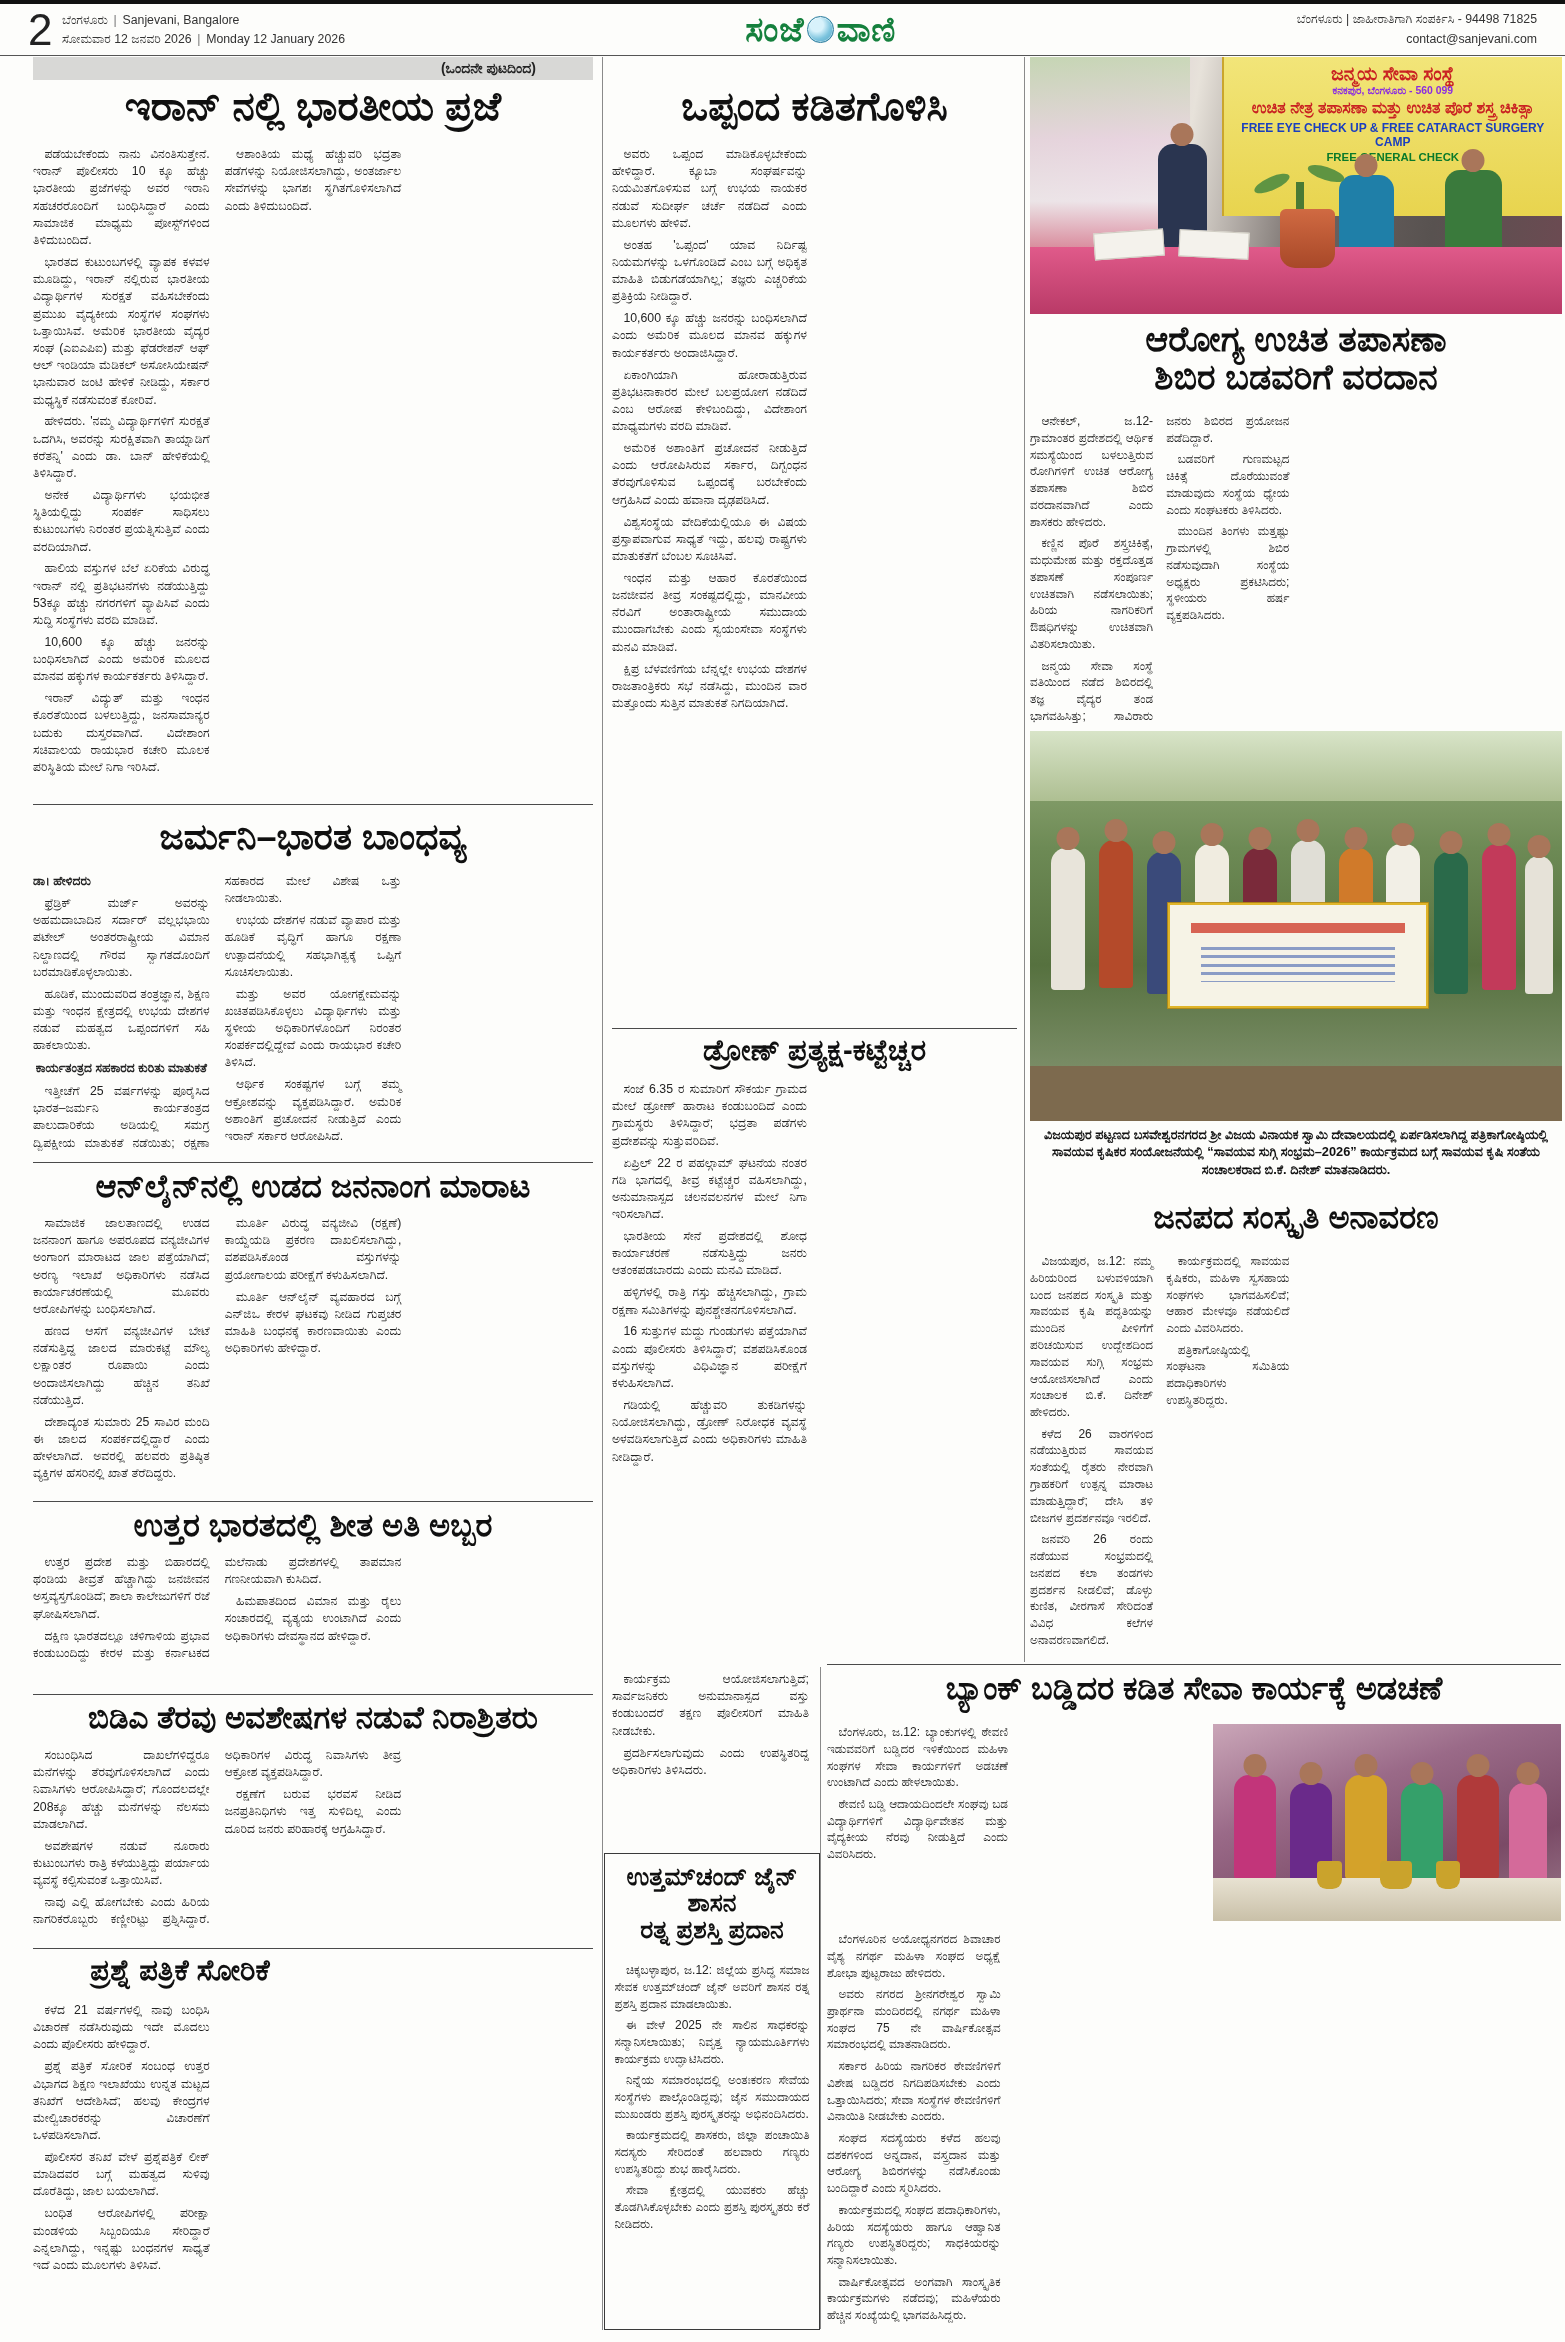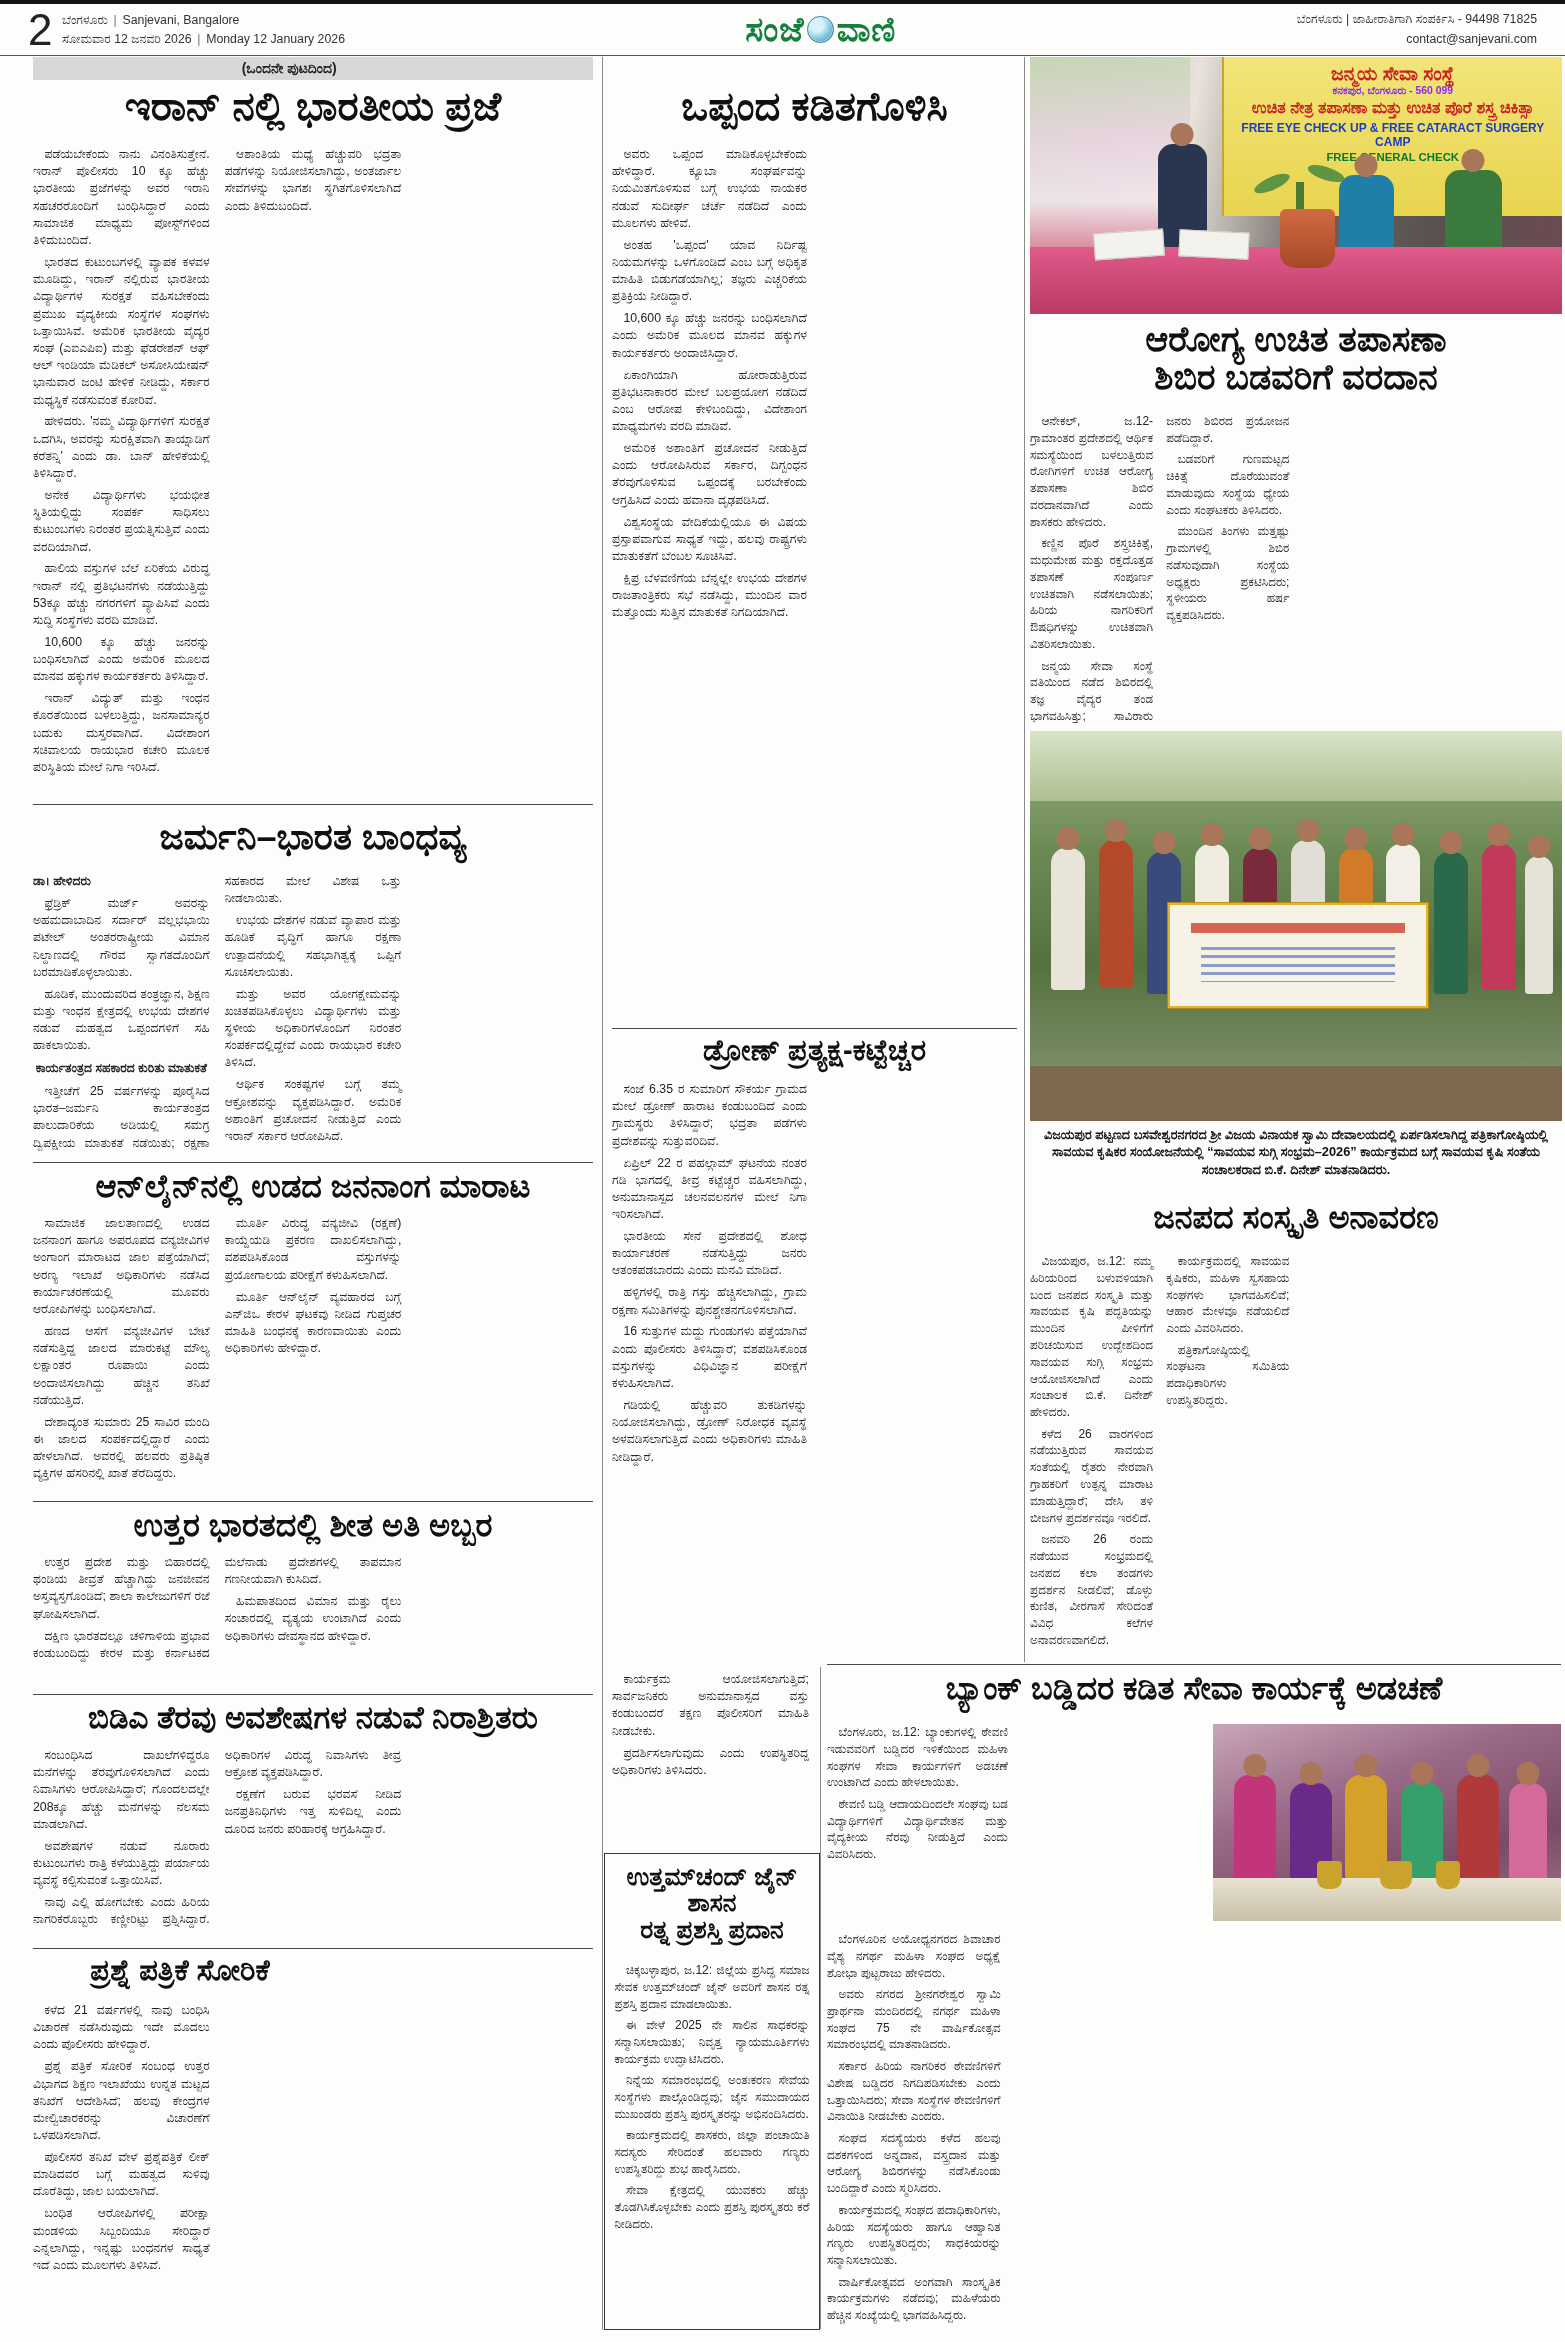--- a/index.html
+++ b/index.html
@@ -15,21 +15,21 @@
   .mh-lines{font-size:12.3px;color:#333;line-height:1.5;}
   .mh-lines .sep{color:#777;margin:0 5.7px;}
   .mh-logo{font-size:34px;font-weight:bold;color:#15803d;letter-spacing:0.9px;display:flex;align-items:center;}
   .globe{display:inline-block;width:24.6px;height:24.6px;border-radius:50%;
          background:radial-gradient(circle at 35% 32%,#d8f2fb 0 28%,#7cc4de 60%,#4d9fc0);
          border:0.9px solid #2d7d9e;margin:0 2.8px;box-shadow:inset 0 0 0 0.9px rgba(255,255,255,.4);}
   .mh-right{text-align:right;font-size:12.3px;color:#333;line-height:1.6;}
   .mh-rule{position:absolute;top:55px;left:0;right:0;height:0.9px;background:#555;}
   
   .graybar{background:#d8d8d6;color:#222;font-size:14px;font-weight:bold;
-           text-align:center;padding:2.8px 57px 2.8px 9.5px;}
+           text-align:right;padding:2.8px 57px 2.8px 9.5px;}
   .headline{font-weight:bold;color:#101010;text-align:center;line-height:1.08;}
   .rule-top{border-top:1.4px solid #4a4a4a;}
   .body-cols{font-size:12.3px;line-height:1.4;text-align:justify;color:#222;
              overflow:hidden;column-gap:15px;column-fill:auto;}
   .body-cols p{margin:0 0 4.7px;text-indent:11.4px;}
   .byline{font-weight:bold;text-indent:0 !important;}
   .subhead{font-weight:bold;text-align:center;margin:5.7px 0;}
   .caption{font-size:12.8px;font-weight:bold;text-align:center;line-height:1.35;color:#111;}
   .vdiv{position:absolute;width:0.9px;background:#8a8a8a;}
   
@@ -183,20 +183,21 @@
   <section class="abs" style="left:612px;top:85px;width:405px;">
     <div class="headline" style="font-size:40px;">ಒಪ್ಪಂದ ಕಡಿತಗೊಳಿಸಿ</div>
   </section>
   <div class="abs body-cols" style="left:612px;top:146px;width:405px;height:876px;column-count:2;">
       <p>ಅವರು ಒಪ್ಪಂದ ಮಾಡಿಕೊಳ್ಳಬೇಕೆಂದು ಹೇಳಿದ್ದಾರೆ. ಕ್ಯೂಬಾ ಸಂಘರ್ಷವನ್ನು ನಿಯಮಿತಗೊಳಿಸುವ ಬಗ್ಗೆ ಉಭಯ ನಾಯಕರ ನಡುವೆ ಸುದೀರ್ಘ ಚರ್ಚೆ ನಡೆದಿದೆ ಎಂದು ಮೂಲಗಳು ಹೇಳಿವೆ.</p>
       <p>ಅಂತಹ 'ಒಪ್ಪಂದ' ಯಾವ ನಿರ್ದಿಷ್ಟ ನಿಯಮಗಳನ್ನು ಒಳಗೊಂಡಿದೆ ಎಂಬ ಬಗ್ಗೆ ಅಧಿಕೃತ ಮಾಹಿತಿ ಬಿಡುಗಡೆಯಾಗಿಲ್ಲ; ತಜ್ಞರು ಎಚ್ಚರಿಕೆಯ ಪ್ರತಿಕ್ರಿಯೆ ನೀಡಿದ್ದಾರೆ.</p>
       <p>10,600 ಕ್ಕೂ ಹೆಚ್ಚು ಜನರನ್ನು ಬಂಧಿಸಲಾಗಿದೆ ಎಂದು ಅಮೆರಿಕ ಮೂಲದ ಮಾನವ ಹಕ್ಕುಗಳ ಕಾರ್ಯಕರ್ತರು ಅಂದಾಜಿಸಿದ್ದಾರೆ.</p>
       <p>ಏಕಾಂಗಿಯಾಗಿ ಹೋರಾಡುತ್ತಿರುವ ಪ್ರತಿಭಟನಾಕಾರರ ಮೇಲೆ ಬಲಪ್ರಯೋಗ ನಡೆದಿದೆ ಎಂಬ ಆರೋಪ ಕೇಳಿಬಂದಿದ್ದು, ವಿದೇಶಾಂಗ ಮಾಧ್ಯಮಗಳು ವರದಿ ಮಾಡಿವೆ.</p>
       <p>ಅಮೆರಿಕ ಅಶಾಂತಿಗೆ ಪ್ರಚೋದನೆ ನೀಡುತ್ತಿದೆ ಎಂದು ಆರೋಪಿಸಿರುವ ಸರ್ಕಾರ, ದಿಗ್ಬಂಧನ ತೆರವುಗೊಳಿಸುವ ಒಪ್ಪಂದಕ್ಕೆ ಬರಬೇಕೆಂದು ಆಗ್ರಹಿಸಿದೆ ಎಂದು ಹವಾನಾ ದೃಢಪಡಿಸಿದೆ.</p>
       <p>ವಿಶ್ವಸಂಸ್ಥೆಯ ವೇದಿಕೆಯಲ್ಲಿಯೂ ಈ ವಿಷಯ ಪ್ರಸ್ತಾಪವಾಗುವ ಸಾಧ್ಯತೆ ಇದ್ದು, ಹಲವು ರಾಷ್ಟ್ರಗಳು ಮಾತುಕತೆಗೆ ಬೆಂಬಲ ಸೂಚಿಸಿವೆ.</p>
+      <p>ಇಂಧನ ಮತ್ತು ಆಹಾರ ಕೊರತೆಯಿಂದ ಜನಜೀವನ ತೀವ್ರ ಸಂಕಷ್ಟದಲ್ಲಿದ್ದು, ಮಾನವೀಯ ನೆರವಿಗೆ ಅಂತಾರಾಷ್ಟ್ರೀಯ ಸಮುದಾಯ ಮುಂದಾಗಬೇಕು ಎಂದು ಸ್ವಯಂಸೇವಾ ಸಂಸ್ಥೆಗಳು ಮನವಿ ಮಾಡಿವೆ.</p>
       <p>ಕ್ಷಿಪ್ರ ಬೆಳವಣಿಗೆಯ ಬೆನ್ನಲ್ಲೇ ಉಭಯ ದೇಶಗಳ ರಾಜತಾಂತ್ರಿಕರು ಸಭೆ ನಡೆಸಿದ್ದು, ಮುಂದಿನ ವಾರ ಮತ್ತೊಂದು ಸುತ್ತಿನ ಮಾತುಕತೆ ನಿಗದಿಯಾಗಿದೆ.</p>
     </div>
 
   <section class="abs rule-top" style="left:612px;top:1028px;width:405px;padding-top:5.7px;">
     <div class="headline" style="font-size:29px;">ಡ್ರೋಣ್ ಪ್ರತ್ಯಕ್ಷ-ಕಟ್ಟೆಚ್ಚರ</div>
   </section>
   <div class="abs body-cols" style="left:612px;top:1081px;width:405px;height:579px;column-count:2;">
       <p>ಸಂಜೆ 6.35 ರ ಸುಮಾರಿಗೆ ಸೌಕರ್ಯ ಗ್ರಾಮದ ಮೇಲೆ ಡ್ರೋಣ್ ಹಾರಾಟ ಕಂಡುಬಂದಿದೆ ಎಂದು ಗ್ರಾಮಸ್ಥರು ತಿಳಿಸಿದ್ದಾರೆ; ಭದ್ರತಾ ಪಡೆಗಳು ಪ್ರದೇಶವನ್ನು ಸುತ್ತುವರಿದಿವೆ.</p>
       <p>ಏಪ್ರಿಲ್ 22 ರ ಪಹಲ್ಗಾಮ್ ಘಟನೆಯ ನಂತರ ಗಡಿ ಭಾಗದಲ್ಲಿ ತೀವ್ರ ಕಟ್ಟೆಚ್ಚರ ವಹಿಸಲಾಗಿದ್ದು, ಅನುಮಾನಾಸ್ಪದ ಚಲನವಲನಗಳ ಮೇಲೆ ನಿಗಾ ಇರಿಸಲಾಗಿದೆ.</p>
       <p>ಭಾರತೀಯ ಸೇನೆ ಪ್ರದೇಶದಲ್ಲಿ ಶೋಧ ಕಾರ್ಯಾಚರಣೆ ನಡೆಸುತ್ತಿದ್ದು ಜನರು ಆತಂಕಪಡಬಾರದು ಎಂದು ಮನವಿ ಮಾಡಿದೆ.</p>

